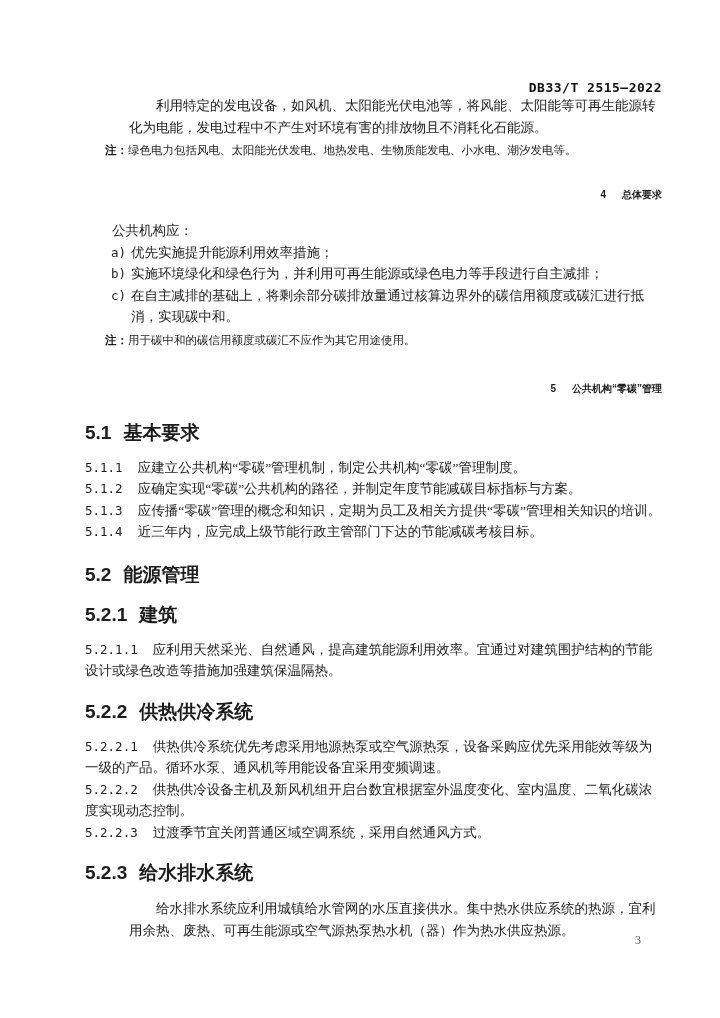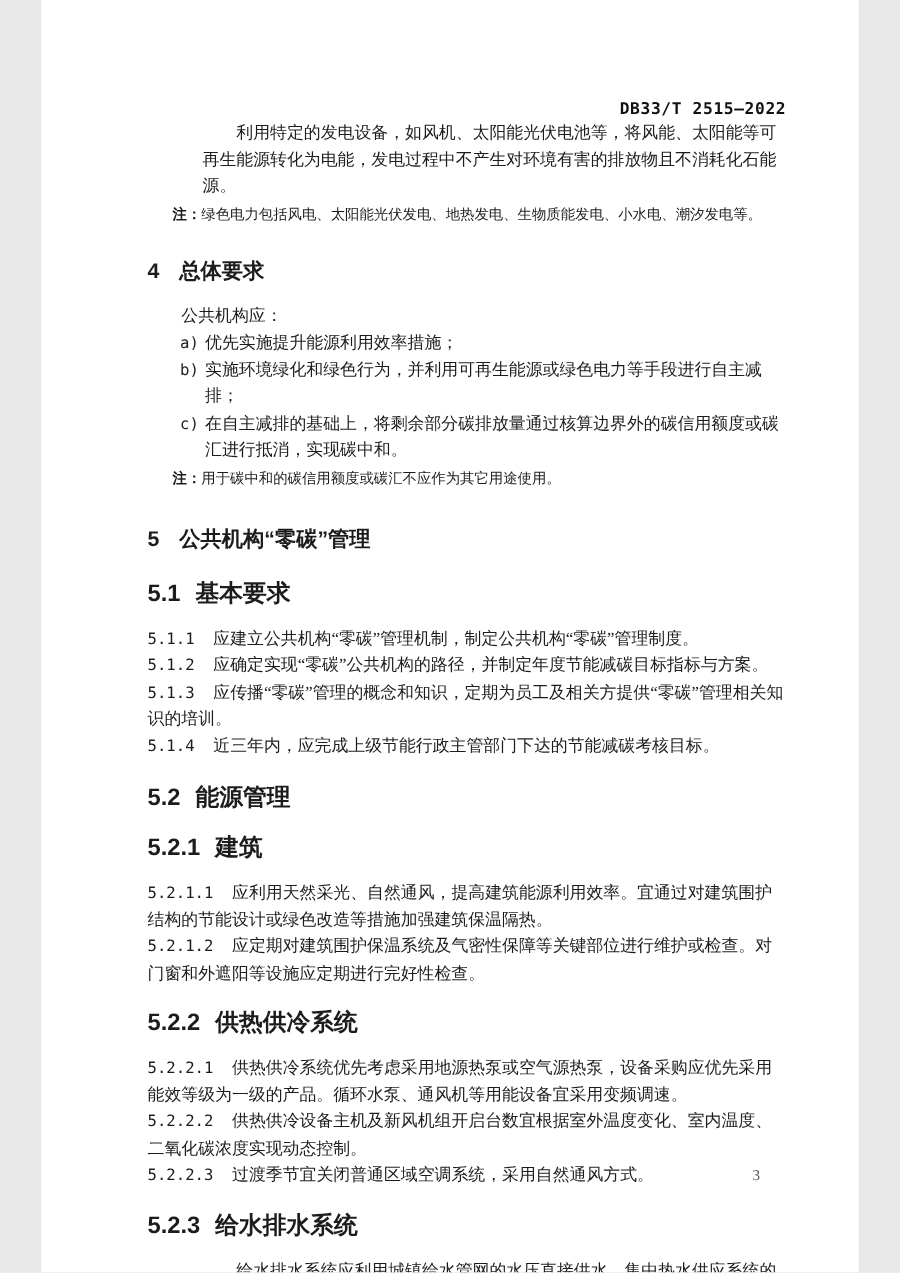--- a/index.html
+++ b/index.html
@@ -1,18 +1,18 @@
 <!DOCTYPE html>
 <html><head>
 <meta charset="utf-8">
 <style>
   html,body{margin:0;padding:0;background:#e8e8e8;}
   .page{
     position:relative;
-    width:654px;height:1018px;
+    width:720px;height:1018px;
     margin:0 auto;
     background:#ffffff;
     font-family:"Liberation Serif","DejaVu Serif",serif;
     color:#1c1c1c;
     overflow:hidden;
   }
   .content{
     position:absolute;
     left:85px; right:58px; top:80px;
   }
@@ -45,24 +45,25 @@
   .note{
     padding-left:20px;
     font-size:11.5px;
     line-height:18px;
     margin-top:3px;
   }
   .note .note-label{font-weight:bold;font-family:"Liberation Sans","DejaVu Sans",sans-serif;}
 
   h2.sec{
     margin:26px 0 0 0;
-    font-size:17px;
+    font-size:10px;
     font-weight:bold;
     font-family:"Liberation Sans","DejaVu Sans",sans-serif;
     line-height:20px;
+    text-align:right;
   }
   h2.sec .hnum{margin-right:16px;}
   h3.sub{
     margin:20px 0 0 0;
     font-size:19px;
     font-weight:bold;
     font-family:"Liberation Sans","DejaVu Sans",sans-serif;
     line-height:20px;
   }
   h3.sub .hnum{margin-right:12px;}
@@ -142,21 +143,20 @@
     <p class="clause"><span class="cnum">5.1.1</span><span>应建立公共机构“零碳”管理机制，制定公共机构“零碳”管理制度。</span></p>
     <p class="clause"><span class="cnum">5.1.2</span><span>应确定实现“零碳”公共机构的路径，并制定年度节能减碳目标指标与方案。</span></p>
     <p class="clause"><span class="cnum">5.1.3</span><span>应传播“零碳”管理的概念和知识，定期为员工及相关方提供“零碳”管理相关知识的培训。</span></p>
     <p class="clause"><span class="cnum">5.1.4</span><span>近三年内，应完成上级节能行政主管部门下达的节能减碳考核目标。</span></p>
 
     <h3 class="sub" style="margin-top:22px;"><span class="hnum">5.2</span><span>能源管理</span></h3>
 
     <h3 class="sub"><span class="hnum">5.2.1</span><span>建筑</span></h3>
     <div class="gap-md"></div>
     <p class="clause"><span class="cnum">5.2.1.1</span><span>应利用天然采光、自然通风，提高建筑能源利用效率。宜通过对建筑围护结构的节能设计或绿色改造等措施加强建筑保温隔热。</span></p>
-    <p class="clause"><span class="cnum">5.2.1.2</span><span>应定期对建筑围护保温系统及气密性保障等关键部位进行维护或检查。对门窗和外遮阳等设施应定期进行完好性检查。</span></p>
 
     <h3 class="sub"><span class="hnum">5.2.2</span><span>供热供冷系统</span></h3>
     <div class="gap-md"></div>
     <p class="clause"><span class="cnum">5.2.2.1</span><span>供热供冷系统优先考虑采用地源热泵或空气源热泵，设备采购应优先采用能效等级为一级的产品。循环水泵、通风机等用能设备宜采用变频调速。</span></p>
     <p class="clause"><span class="cnum">5.2.2.2</span><span>供热供冷设备主机及新风机组开启台数宜根据室外温度变化、室内温度、二氧化碳浓度实现动态控制。</span></p>
     <p class="clause"><span class="cnum">5.2.2.3</span><span>过渡季节宜关闭普通区域空调系统，采用自然通风方式。</span></p>
 
     <h3 class="sub"><span class="hnum">5.2.3</span><span>给水排水系统</span></h3>
     <p class="para" style="margin-top:15px;">给水排水系统应利用城镇给水管网的水压直接供水。集中热水供应系统的热源，宜利用余热、废热、可再生能源或空气源热泵热水机（器）作为热水供应热源。</p>
 

